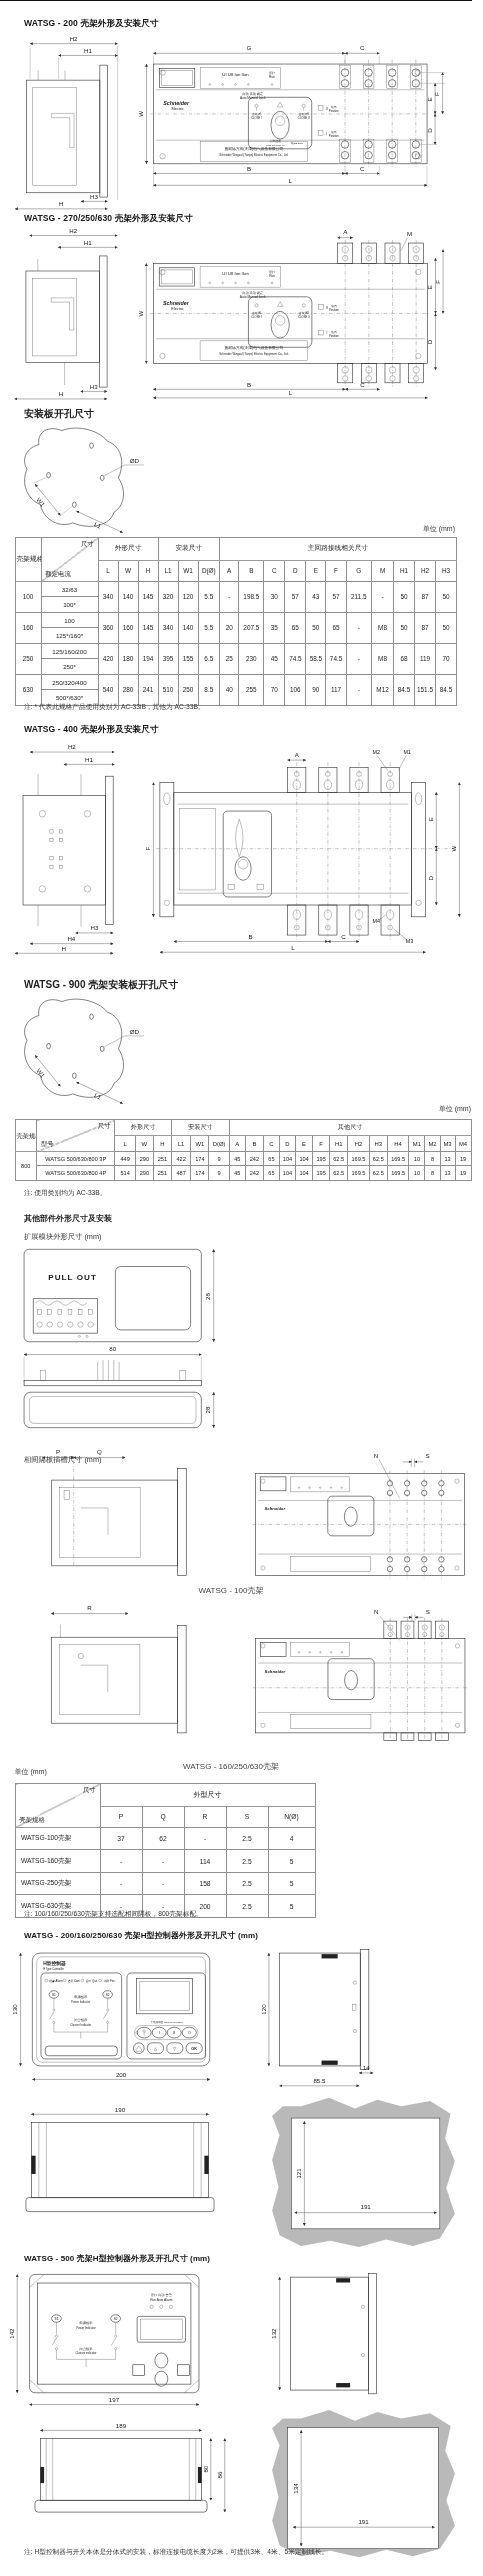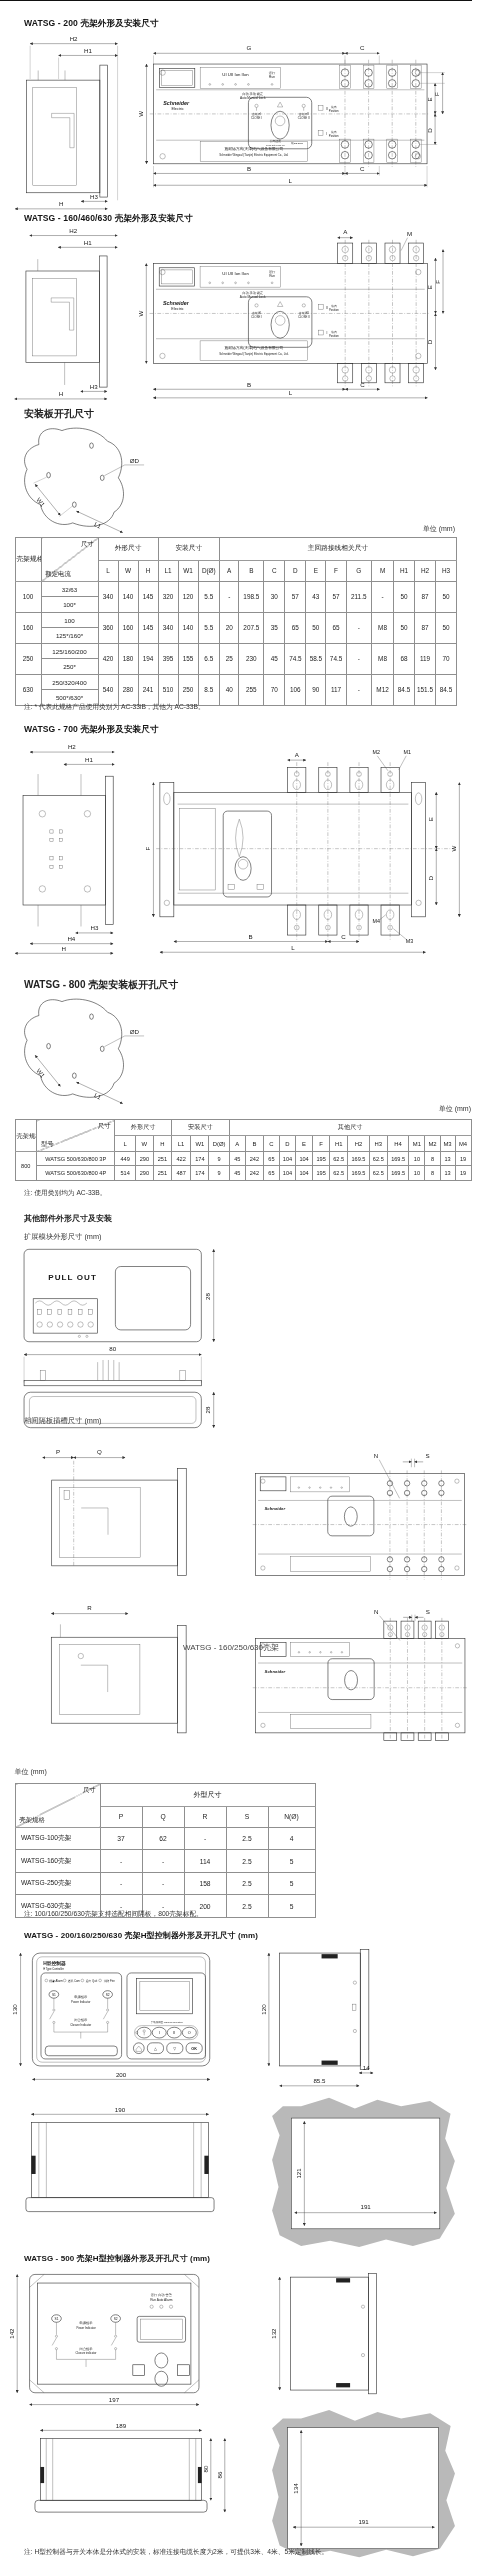--- a/index.html
+++ b/index.html
@@ -191,21 +191,21 @@
     <line class="dim" x1="642" y1="260" x2="706" y2="260" marker-start="url(#a1)" marker-end="url(#a1)"></line>
     <text class="dt" x="674" y="255">C</text>
     <line class="dim" x1="285" y1="282" x2="795" y2="282" marker-start="url(#a1)" marker-end="url(#a1)"></line>
     <text class="dt" x="540" y="277">L</text>
     <line class="ext" x1="285" y1="246" x2="285" y2="286"></line>
       <line class="ext" x1="642" y1="246" x2="642" y2="264"></line>
       <line class="ext" x1="706" y1="246" x2="706" y2="264"></line>
       <line class="ext" x1="795" y1="246" x2="795" y2="286"></line>
   </svg>
 
-  <div class="h-main" style="top:213px">WATSG - 160/460/630 壳架外形及安装尺寸</div>
+  <div class="h-main" style="top:213px">WATSG - 270/250/630 壳架外形及安装尺寸</div>
 
   <svg style="left:0;top:228px" width="484" height="172" viewBox="0 0 900 320">
     <defs>
         <marker id="a2" viewBox="0 0 10 10" refX="9" refY="5" markerWidth="7" markerHeight="7" orient="auto-start-reverse">
           <path d="M0,0L10,5L0,10z" fill="#333"></path>
         </marker>
       </defs>
     <line class="dim" x1="55" y1="14" x2="218" y2="14" marker-start="url(#a2)" marker-end="url(#a2)"></line>
     <text class="dt" x="136" y="9">H2</text>
     <line class="dim" x1="108" y1="36" x2="218" y2="36" marker-start="url(#a2)" marker-end="url(#a2)"></line>
@@ -489,21 +489,21 @@
           <td rowspan="2">84.5</td>
     </tr>
     <tr class="dr">
           <td class="cur">500*/630*</td>
         </tr>
   </tbody>
     </table>
 
   <div class="note" style="top:703px">注: * 代表此规格产品使用类别为 AC-33iB，其他为 AC-33B。</div>
 
-  <div class="h-main" style="top:724px">WATSG - 700 壳架外形及安装尺寸</div>
+  <div class="h-main" style="top:724px">WATSG - 400 壳架外形及安装尺寸</div>
 
   <svg style="left:0;top:744px" width="484" height="212" viewBox="0 0 900 395">
     <defs>
         <marker id="a4" viewBox="0 0 10 10" refX="9" refY="5" markerWidth="7" markerHeight="7" orient="auto-start-reverse">
           <path d="M0,0L10,5L0,10z" fill="#333"></path>
         </marker>
       </defs>
     <line class="dim" x1="55" y1="15" x2="212" y2="15" marker-start="url(#a4)" marker-end="url(#a4)"></line>
     <text class="dt" x="133" y="10">H2</text>
     <line class="dim" x1="118" y1="38" x2="212" y2="38" marker-start="url(#a4)" marker-end="url(#a4)"></line>
@@ -602,21 +602,21 @@
     <text class="dts" x="762" y="370">M3</text>
     <line class="thin" x1="756" y1="364" x2="732" y2="344"></line>
     <line class="dim" x1="323" y1="368" x2="610" y2="368" marker-start="url(#a4)" marker-end="url(#a4)"></line>
     <text class="dt" x="466" y="363">B</text>
     <line class="dim" x1="610" y1="368" x2="668" y2="368" marker-start="url(#a4)" marker-end="url(#a4)"></line>
     <text class="dt" x="639" y="363">C</text>
     <line class="dim" x1="297" y1="388" x2="792" y2="388" marker-start="url(#a4)" marker-end="url(#a4)"></line>
     <text class="dt" x="545" y="383">L</text>
   </svg>
 
-  <div class="h-sub" style="top:978px">WATSG - 800 壳架安装板开孔尺寸</div>
+  <div class="h-sub" style="top:978px">WATSG - 900 壳架安装板开孔尺寸</div>
 
   <svg style="left:10.7px;top:995px" width="161" height="113" viewBox="0 0 300 210">
     <defs>
         <marker id="a5" viewBox="0 0 10 10" refX="9" refY="5" markerWidth="7" markerHeight="7" orient="auto-start-reverse">
           <path d="M0,0L10,5L0,10z" fill="#333"></path>
         </marker>
       </defs>
     <path class="ln" d="M95,12 C70,2 48,14 52,38 C30,44 18,64 30,84 C18,110 30,140 55,150 C60,178 90,194 115,184 C150,198 185,188 192,164 C214,150 214,120 200,100 C214,70 204,40 180,32 C160,8 120,2 95,12 Z"></path>
     <ellipse class="ln" cx="150" cy="40" rx="3.5" ry="5"></ellipse>
     <ellipse class="ln" cx="70" cy="95" rx="3.5" ry="5"></ellipse>
@@ -784,21 +784,21 @@
       <line class="thin" x1="182" y1="210" x2="182" y2="248"></line>
       <line class="thin" x1="192" y1="214" x2="192" y2="248"></line>
     <rect class="thin" x="45" y="230" width="10" height="18"></rect>
       <rect class="thin" x="305" y="230" width="10" height="18"></rect>
     <rect class="ln" x="15" y="270" width="330" height="66" rx="12"></rect>
     <rect class="thin" x="25" y="278" width="310" height="50" rx="8"></rect>
     <line class="dim" x1="368" y1="270" x2="368" y2="336" marker-start="url(#a6)" marker-end="url(#a6)"></line>
     <text class="dt" transform="rotate(-90 362 303)" x="362" y="303">28</text>
   </svg>
 
-  <div class="h-plain" style="top:1416px">相间隔板插槽尺寸 (mm)</div>
+  <div class="h-plain" style="top:1455px">相间隔板插槽尺寸 (mm)</div>
 
   <svg style="left:0;top:1449px" width="484" height="134" viewBox="0 0 900 250">
     <defs>
         <marker id="a7" viewBox="0 0 10 10" refX="9" refY="5" markerWidth="7" markerHeight="7" orient="auto-start-reverse">
           <path d="M0,0L10,5L0,10z" fill="#333"></path>
         </marker>
       </defs>
     <line class="dim" x1="78" y1="16" x2="136" y2="16" marker-start="url(#a7)" marker-end="url(#a7)"></line>
     <text class="dt" x="107" y="10">P</text>
     <line class="dim" x1="136" y1="16" x2="232" y2="16" marker-start="url(#a7)" marker-end="url(#a7)"></line>
@@ -850,20 +850,21 @@
       <circle class="ln" cx="790" cy="224" r="5"></circle>
       <circle class="ln" cx="822" cy="224" r="5"></circle>
     <text class="dt" x="700" y="16">N</text>
     <line class="thin" x1="706" y1="20" x2="744" y2="92"></line>
     <line class="thin" x1="766" y1="18" x2="766" y2="34"></line>
       <line class="thin" x1="772" y1="18" x2="772" y2="34"></line>
     <line class="dim" x1="750" y1="24" x2="766" y2="24" marker-end="url(#a7)"></line>
       <line class="dim" x1="788" y1="24" x2="772" y2="24" marker-end="url(#a7)"></line>
     <text class="dt" x="796" y="16">S</text>
   </svg>
+  <div class="caption" style="top:1585px">WATSG - 100壳架</div>
 
   <svg style="left:0;top:1605px" width="484" height="137" viewBox="0 0 900 255">
     <defs>
         <marker id="a8" viewBox="0 0 10 10" refX="9" refY="5" markerWidth="7" markerHeight="7" orient="auto-start-reverse">
           <path d="M0,0L10,5L0,10z" fill="#333"></path>
         </marker>
       </defs>
     <line class="dim" x1="95" y1="16" x2="238" y2="16" marker-start="url(#a8)" marker-end="url(#a8)"></line>
     <text class="dt" x="166" y="10">R</text>
     <rect class="ln" x="330" y="38" width="16" height="200"></rect>
@@ -913,21 +914,21 @@
       <line class="dsh" x1="822" y1="24" x2="822" y2="252"></line>
     <line class="dsh" x1="470" y1="154" x2="870" y2="154"></line>
     <text class="dt" x="700" y="16">N</text>
     <line class="thin" x1="706" y1="20" x2="744" y2="66"></line>
     <line class="thin" x1="766" y1="18" x2="766" y2="30"></line>
       <line class="thin" x1="772" y1="18" x2="772" y2="30"></line>
     <line class="dim" x1="750" y1="23" x2="766" y2="23" marker-end="url(#a8)"></line>
       <line class="dim" x1="788" y1="23" x2="772" y2="23" marker-end="url(#a8)"></line>
     <text class="dt" x="796" y="16">S</text>
   </svg>
-  <div class="caption" style="top:1642px">WATSG - 160/250/630壳架</div>
+  <div class="caption" style="top:1761px">WATSG - 160/250/630壳架</div>
 
   <div class="unit" style="left:14.5px;top:1767px">单位 (mm)</div>
 
   <table class="tb3" style="left:14.5px;top:1783px;width:300px">
     <colgroup>
         <col style="width:85px">
         <col style="width:42px">
         <col style="width:42px">
         <col style="width:42px">
         <col style="width:42px">

